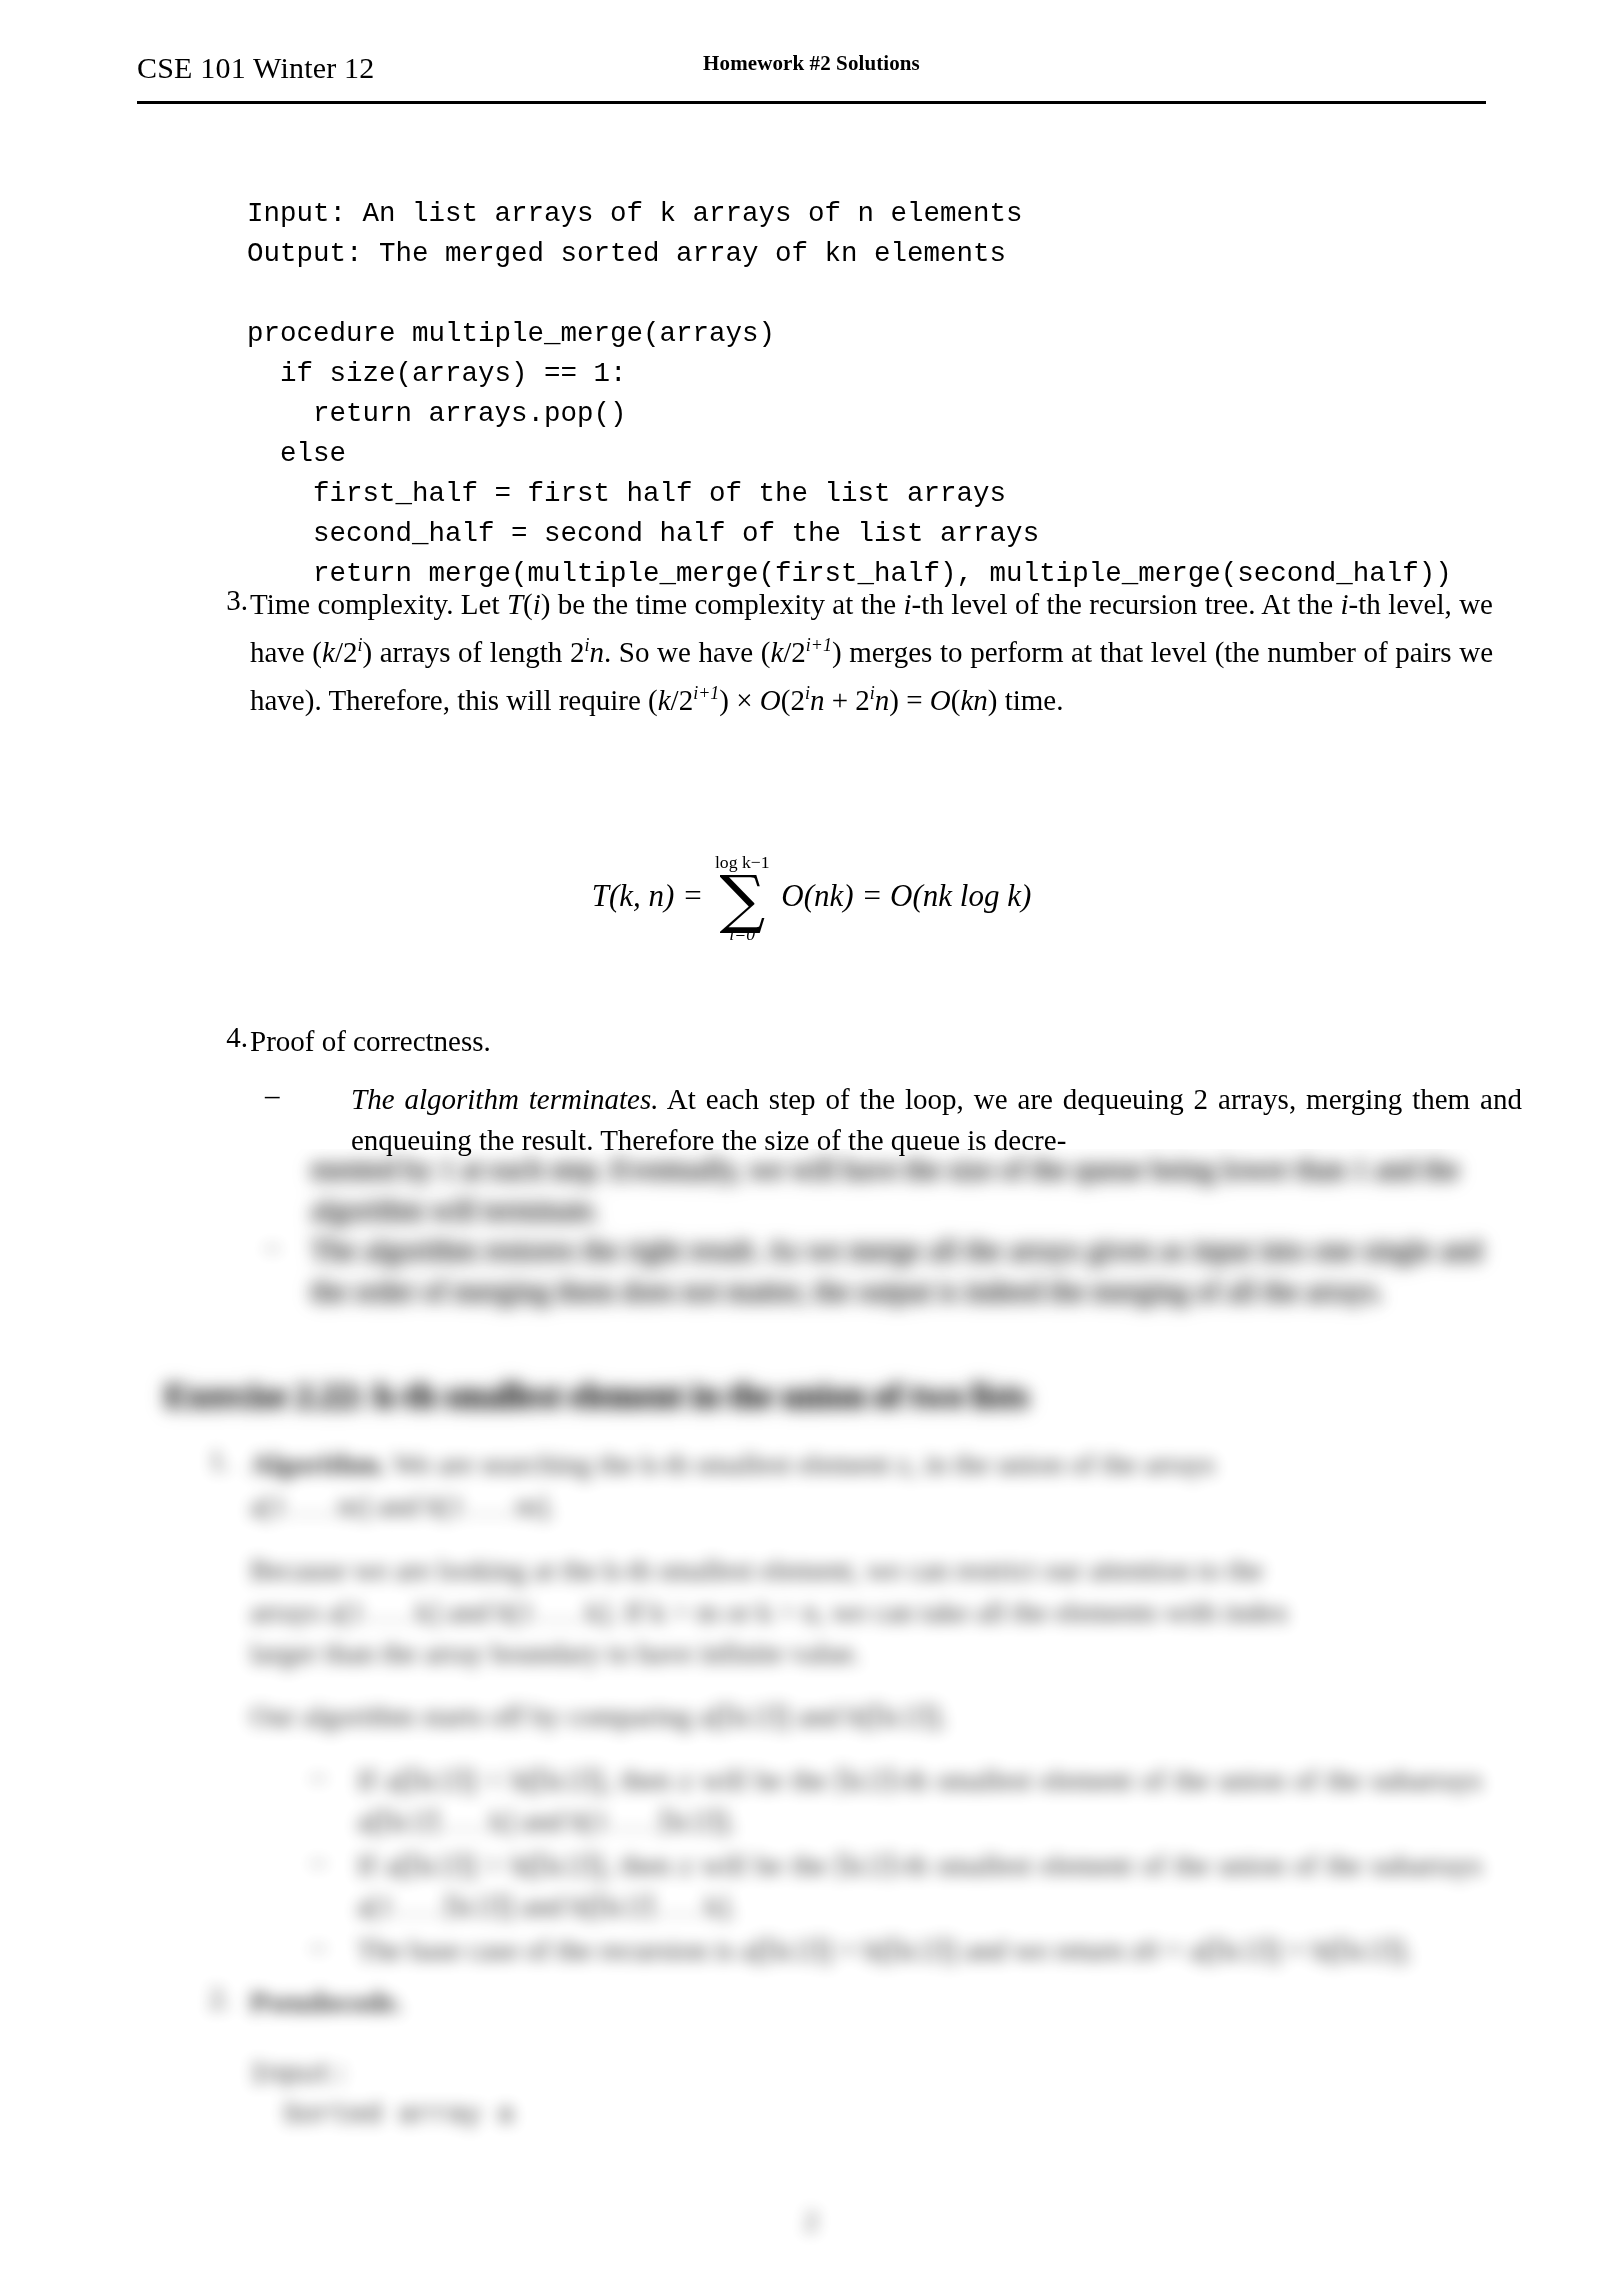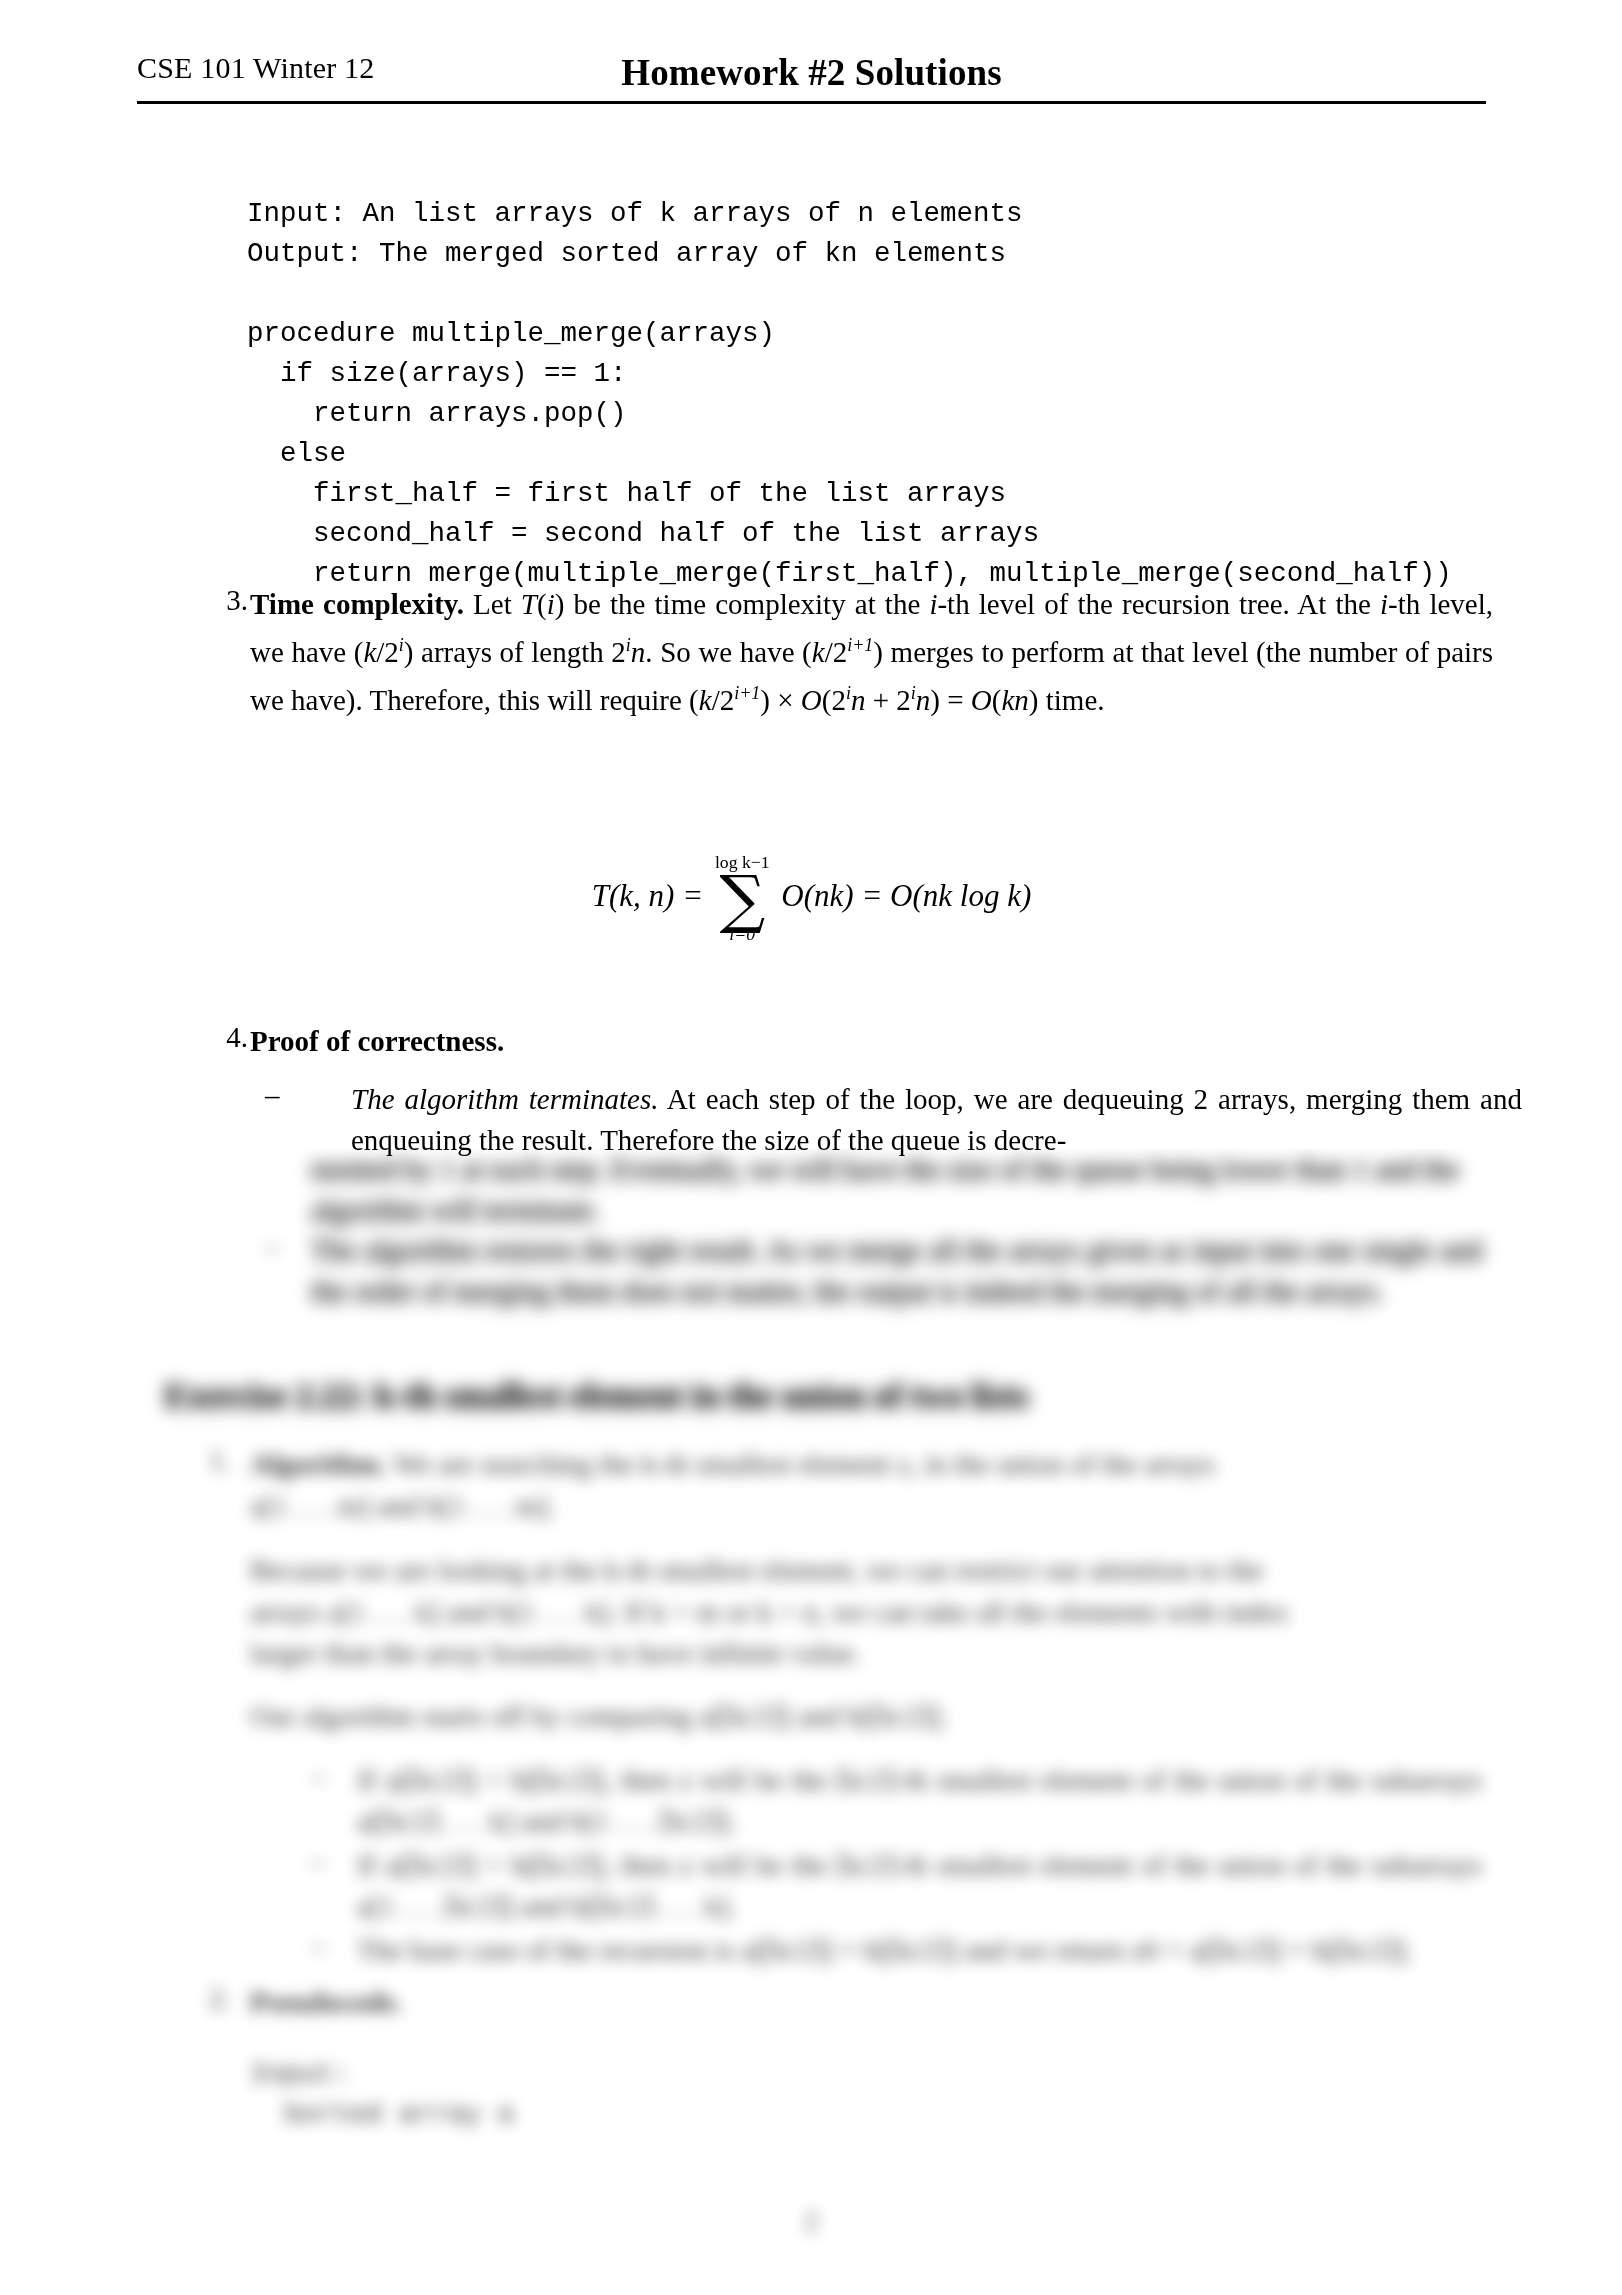--- a/index.html
+++ b/index.html
@@ -38,21 +38,21 @@
     font-size: 30px;
     letter-spacing: 0.2px;
     white-space: nowrap;
   }
   .header-center {
     position: absolute;
     left: 0;
     top: 0;
     width: 1349px;
     text-align: center;
-    font-size: 37px;
+    font-size: 21px;
     font-weight: bold;
     letter-spacing: 0.1px;
     white-space: nowrap;
   }
   .header-rule {
     position: absolute;
     left: 0;
     top: 50px;
     width: 1349px;
     height: 3.3px;
@@ -91,21 +91,21 @@
   }
   .enum-body {
     position: absolute;
     left: 41px;
     top: 0;
     font-size: 29px;
     line-height: 41px;
     text-align: justify;
   }
   .lead { font-weight: bold; }
-  b.lead { font-weight: bold; }
+  b.lead { font-weight: normal; }
 
   
   .mi { font-style: italic; font-family: "Liberation Serif", serif; }
   .sup { font-size: 0.62em; vertical-align: super; font-style: italic; }
 
   
   .display-eq {
     left: 137px;
     top: 850px;
     width: 1349px;

